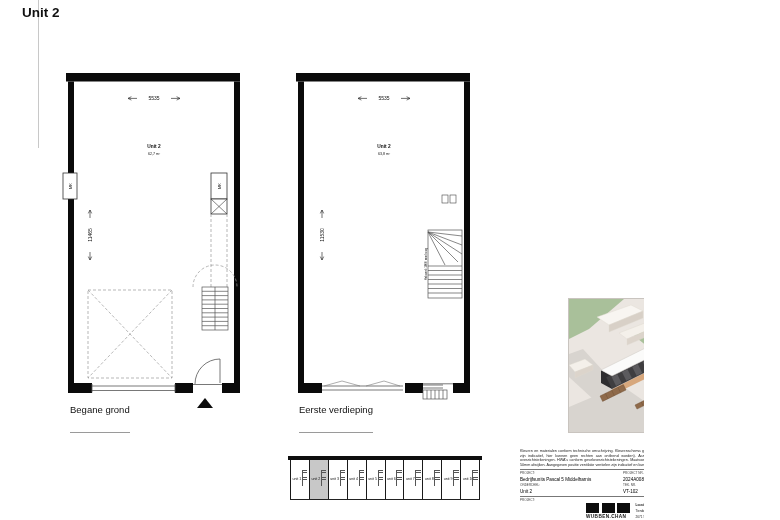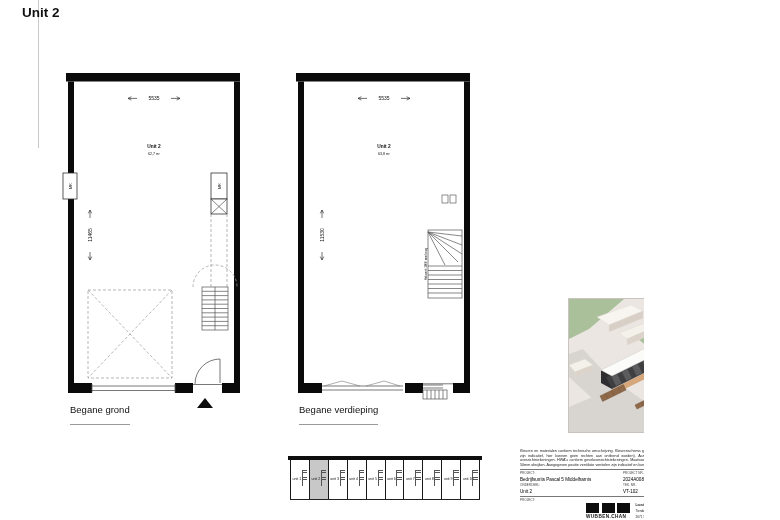--- a/index.html
+++ b/index.html
@@ -4,21 +4,21 @@
 <style>
   html,body{margin:0;padding:0;background:#fff;}
   .stage{position:relative;width:644px;height:520px;background:#ffffff;overflow:hidden;
          font-family:"Liberation Sans",sans-serif;color:#111;}
   .edge{position:absolute;width:1px;background:#c8c8c8;}
   .edge-left{left:38px;top:0;height:148px;}
   .edge-right{left:769px;top:55px;height:465px;}
   h1.title{position:absolute;left:22px;top:5px;margin:0;font-size:13.5px;font-weight:bold;color:#111;}
   svg.plan{position:absolute;}
   svg text{font-family:"Liberation Sans",sans-serif;fill:#111;}
-  .caption{position:absolute;font-size:9.5px;color:#111;border-bottom:1px solid #9a9a9a;padding-bottom:9px;}
+  .caption{position:absolute;font-size:9.5px;color:#111;border-bottom:1px solid #9a9a9a;padding-bottom:17px;}
   .cap-ground{left:70px;top:404px;}
   .cap-first{left:299px;top:404px;}
 
   
   .area-table{position:absolute;left:658px;top:61px;width:84px;}
   .at-green{background:#cfe4d9;padding:4px 3px 2px 3px;}
   .at-title{font-size:4.8px;text-align:center;margin-top:4px;}
   .at-sub{font-size:4.2px;font-style:italic;text-align:center;margin-top:9px;}
   .at-hdr{display:flex;justify-content:space-between;font-weight:bold;font-size:4.8px;margin-top:8px;}
   .at-group{font-size:6.4px;font-weight:bold;margin-top:2.5px;}
@@ -163,21 +163,21 @@
       <rect x="154" y="135" width="6" height="8"></rect>
       <rect x="162" y="135" width="6" height="8"></rect>
     </g>
     <g stroke="#555" stroke-width="0.7" fill="#fff">
       <rect x="140" y="170" width="34" height="68"></rect>
       <path d="M140,206 h34 M140,210.5 h34 M140,215 h34 M140,219.5 h34 M140,224 h34 M140,228.5 h34 M140,233 h34" fill="none"></path>
       <path d="M140,172 L174,176 M140,172 L174,185 M140,172 L174,194 M140,172 L170,202 M140,172 L157,205" fill="none"></path>
     </g>
     <text transform="rotate(-90 137.5 204)" x="137.5" y="205.5" font-size="3" fill="#444" text-anchor="middle">Hekwerk 1000 mm hoog</text>
   </svg>
-  <div class="caption cap-first">Begane verdieping</div>
+  <div class="caption cap-first">Eerste verdieping</div>
 
   <div class="area-table">
     <div class="at-green">
       <div class="at-title">Bruto vloer oppervlak</div>
       <div class="at-sub">geen officiële NEN2580-meting</div>
       <div class="at-hdr">
         <span>Verdieping</span>
         <span>Oppervlakte</span>
       </div>
     </div>

